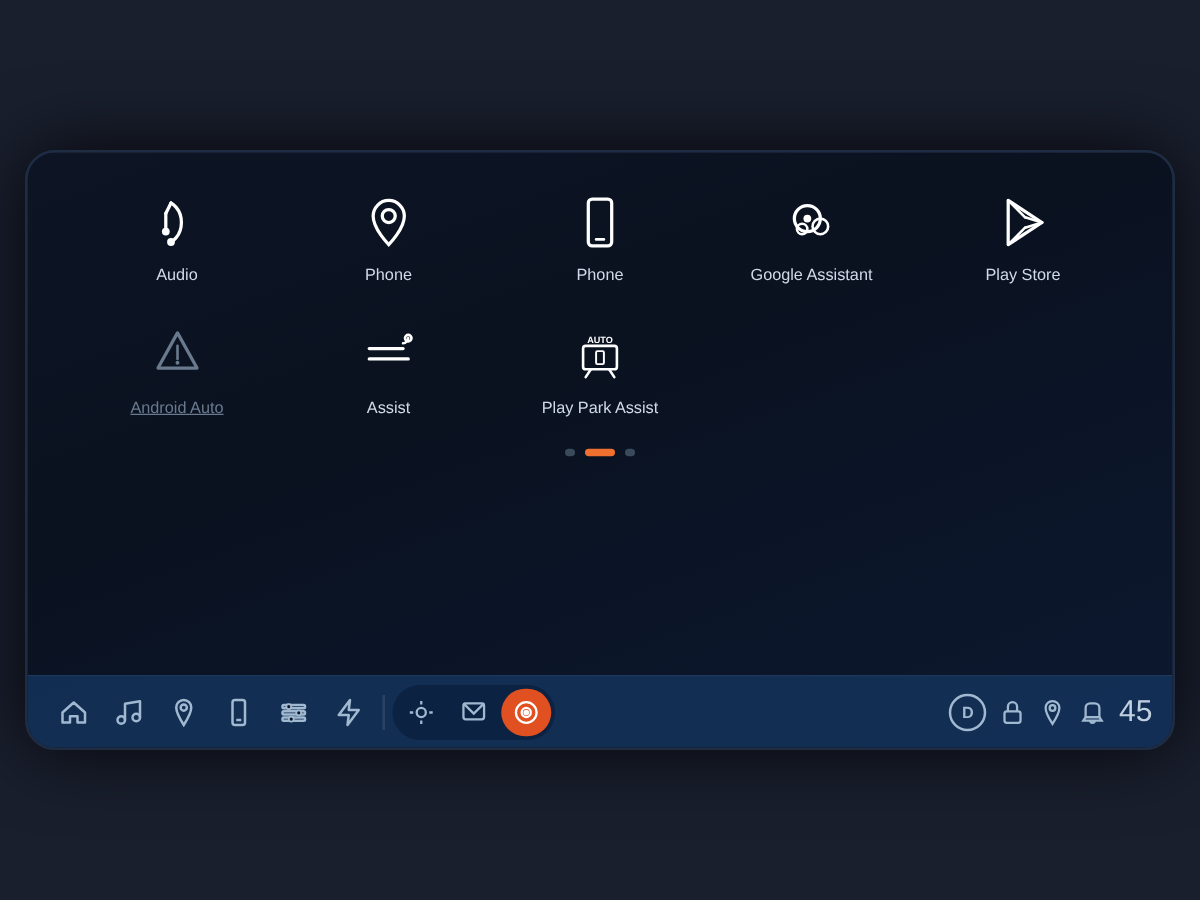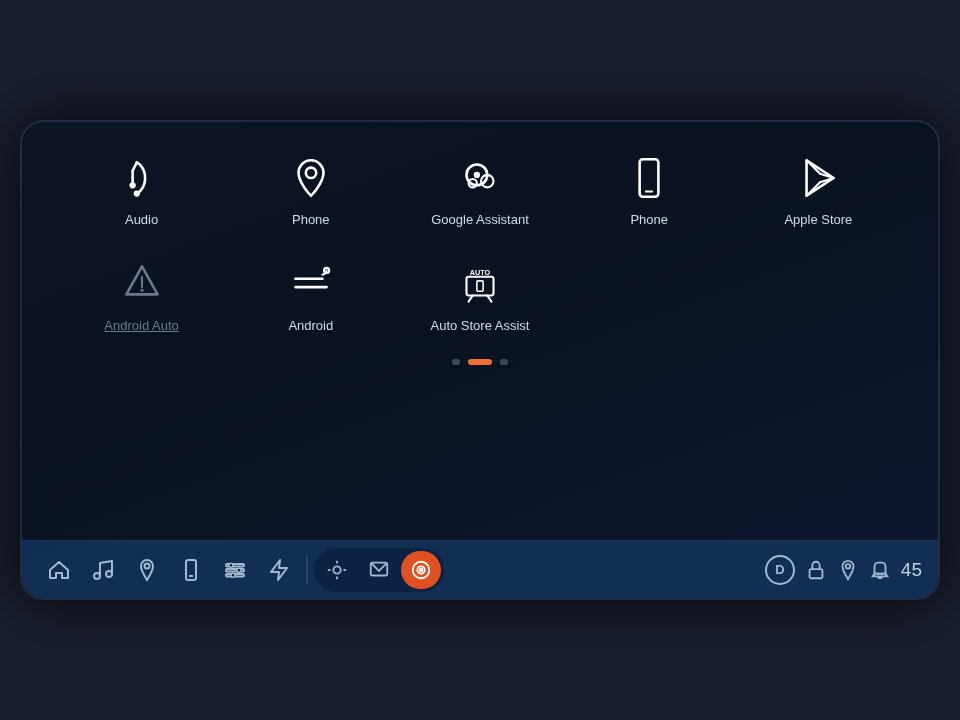--- a/index.html
+++ b/index.html
@@ -175,21 +175,21 @@
       margin-left: auto;
       color: #a0b8d0;
     }
 
     .taskbar-right svg {
       width: 22px;
       height: 22px;
     }
 
     .taskbar-time {
-      font-size: 19px;
+      font-size: 24px;
       color: #c0d0e0;
       font-weight: 500;
     }
 
     .status-circle {
       width: 30px;
       height: 30px;
       border-radius: 50%;
       border: 2px solid #a0b8d0;
       display: flex;
@@ -227,50 +227,50 @@
             <path d="M25 8 C18 8 13 14 13 20 C13 30 25 42 25 42 C25 42 37 30 37 20 C37 14 32 8 25 8Z" stroke="white" stroke-width="2.5" fill="none"></path>
             <circle cx="25" cy="20" r="5" stroke="white" stroke-width="2.5" fill="none"></circle>
           </svg>
         </div>
         <span class="app-label">Phone</span>
       </div>
 
       <div class="app-item">
         <div class="app-icon">
           <svg viewBox="0 0 50 50" fill="none" xmlns="http://www.w3.org/2000/svg">
+            <rect x="16" y="7" width="18" height="36" rx="3" stroke="white" stroke-width="2.5"></rect>
+            <line x1="22" y1="38" x2="28" y2="38" stroke="white" stroke-width="2" stroke-linecap="round"></line>
+          </svg>
+        </div>
+        <span class="app-label">Phone</span>
+      </div>
+
+      <div class="app-item">
+        <div class="app-icon">
+          <svg viewBox="0 0 50 50" fill="none" xmlns="http://www.w3.org/2000/svg">
             <circle cx="22" cy="22" r="10" stroke="white" stroke-width="2.5" fill="none"></circle>
             <circle cx="32" cy="28" r="6" stroke="white" stroke-width="2" fill="none"></circle>
             <circle cx="18" cy="30" r="4" stroke="white" stroke-width="2" fill="none"></circle>
             <circle cx="22" cy="22" r="3" fill="white"></circle>
           </svg>
         </div>
         <span class="app-label">Google Assistant</span>
-      </div>
-
-      <div class="app-item">
-        <div class="app-icon">
-          <svg viewBox="0 0 50 50" fill="none" xmlns="http://www.w3.org/2000/svg">
-            <rect x="16" y="7" width="18" height="36" rx="3" stroke="white" stroke-width="2.5"></rect>
-            <line x1="22" y1="38" x2="28" y2="38" stroke="white" stroke-width="2" stroke-linecap="round"></line>
-          </svg>
-        </div>
-        <span class="app-label">Phone</span>
       </div>
 
       <div class="app-item">
         <div class="app-icon">
           <svg viewBox="0 0 50 50" fill="none" xmlns="http://www.w3.org/2000/svg">
             <polygon points="14,8 14,42 40,25" stroke="white" stroke-width="2.5" fill="none" stroke-linejoin="round"></polygon>
             <line x1="14" y1="8" x2="27" y2="21" stroke="white" stroke-width="2" stroke-linecap="round"></line>
             <line x1="27" y1="29" x2="14" y2="42" stroke="white" stroke-width="2" stroke-linecap="round"></line>
             <line x1="27" y1="21" x2="40" y2="25" stroke="white" stroke-width="2" stroke-linecap="round"></line>
             <line x1="40" y1="25" x2="27" y2="29" stroke="white" stroke-width="2" stroke-linecap="round"></line>
           </svg>
         </div>
-        <span class="app-label">Apple Store</span>
+        <span class="app-label">Play Store</span>
       </div>
     </div>
 
     <div class="app-row">
 
       <div class="app-item">
         <div class="app-icon">
           <svg viewBox="0 0 50 50" fill="none" xmlns="http://www.w3.org/2000/svg">
             <polygon points="25,8 40,35 10,35" stroke="#6a7a8e" stroke-width="2.5" fill="none" stroke-linejoin="round"></polygon>
             <line x1="25" y1="18" x2="25" y2="28" stroke="#6a7a8e" stroke-width="2" stroke-linecap="round"></line>
@@ -284,34 +284,34 @@
 
       <div class="app-item">
         <div class="app-icon">
           <svg viewBox="0 0 50 50" fill="none" xmlns="http://www.w3.org/2000/svg">
             <line x1="10" y1="20" x2="36" y2="20" stroke="white" stroke-width="2.5" stroke-linecap="round"></line>
             <line x1="10" y1="28" x2="40" y2="28" stroke="white" stroke-width="2.5" stroke-linecap="round"></line>
             <path d="M36 16 C38 16 40 14 40 12" stroke="white" stroke-width="2" stroke-linecap="round" fill="none"></path>
             <circle cx="40" cy="12" r="2.5" stroke="white" stroke-width="2" fill="none"></circle>
           </svg>
         </div>
-        <span class="app-label">Android</span>
+        <span class="app-label">Assist</span>
       </div>
 
       <div class="app-item">
         <div class="app-icon">
           <svg viewBox="0 0 50 50" fill="none" xmlns="http://www.w3.org/2000/svg">
             <rect x="12" y="18" width="26" height="18" rx="2" stroke="white" stroke-width="2"></rect>
             <line x1="18" y1="36" x2="14" y2="42" stroke="white" stroke-width="2" stroke-linecap="round"></line>
             <line x1="32" y1="36" x2="36" y2="42" stroke="white" stroke-width="2" stroke-linecap="round"></line>
             <rect x="22" y="22" width="6" height="10" rx="1" stroke="white" stroke-width="1.5" fill="none"></rect>
             <text x="25" y="16" text-anchor="middle" font-size="7" fill="white" font-weight="bold" font-family="Arial">AUTO</text>
           </svg>
         </div>
-        <span class="app-label">Auto Store Assist</span>
+        <span class="app-label">Play Park Assist</span>
       </div>
     </div>
 
     <div class="pagination">
       <div class="pagination-dot"></div>
       <div class="pagination-dot active"></div>
       <div class="pagination-dot"></div>
     </div>
   </div>
 

